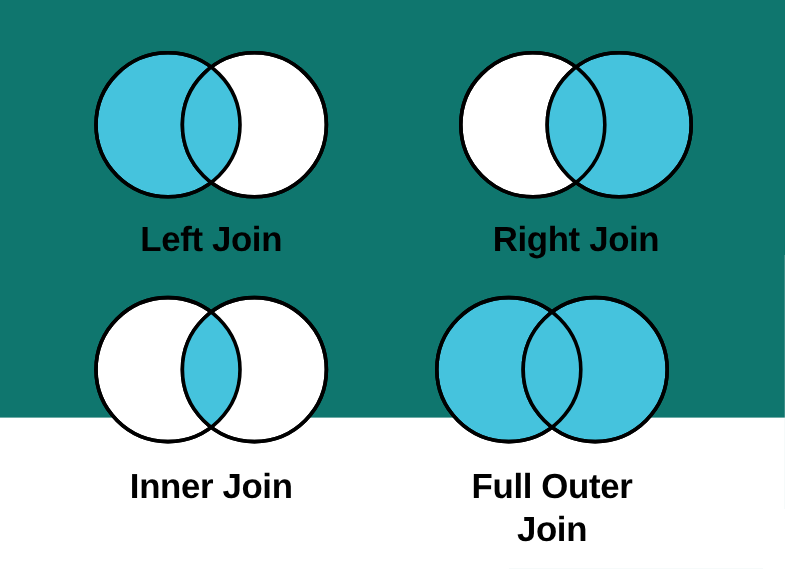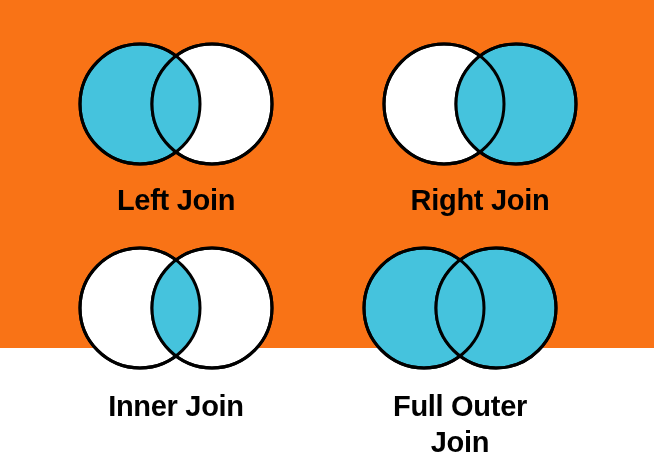--- a/index.html
+++ b/index.html
@@ -10,21 +10,21 @@
   body {
     width: 654px;
     height: 474px;
     font-family: "Liberation Sans", sans-serif;
     overflow: hidden;
   }
   #venn-board {
     position: relative;
     width: 654px;
     height: 348px;
-    background: #f97316;
+    background: #0f766e;
   }
   .venn-cell {
     position: absolute;
     display: flex;
     flex-direction: column;
     align-items: center;
   }
   .venn-figure {
     display: block;
   }

